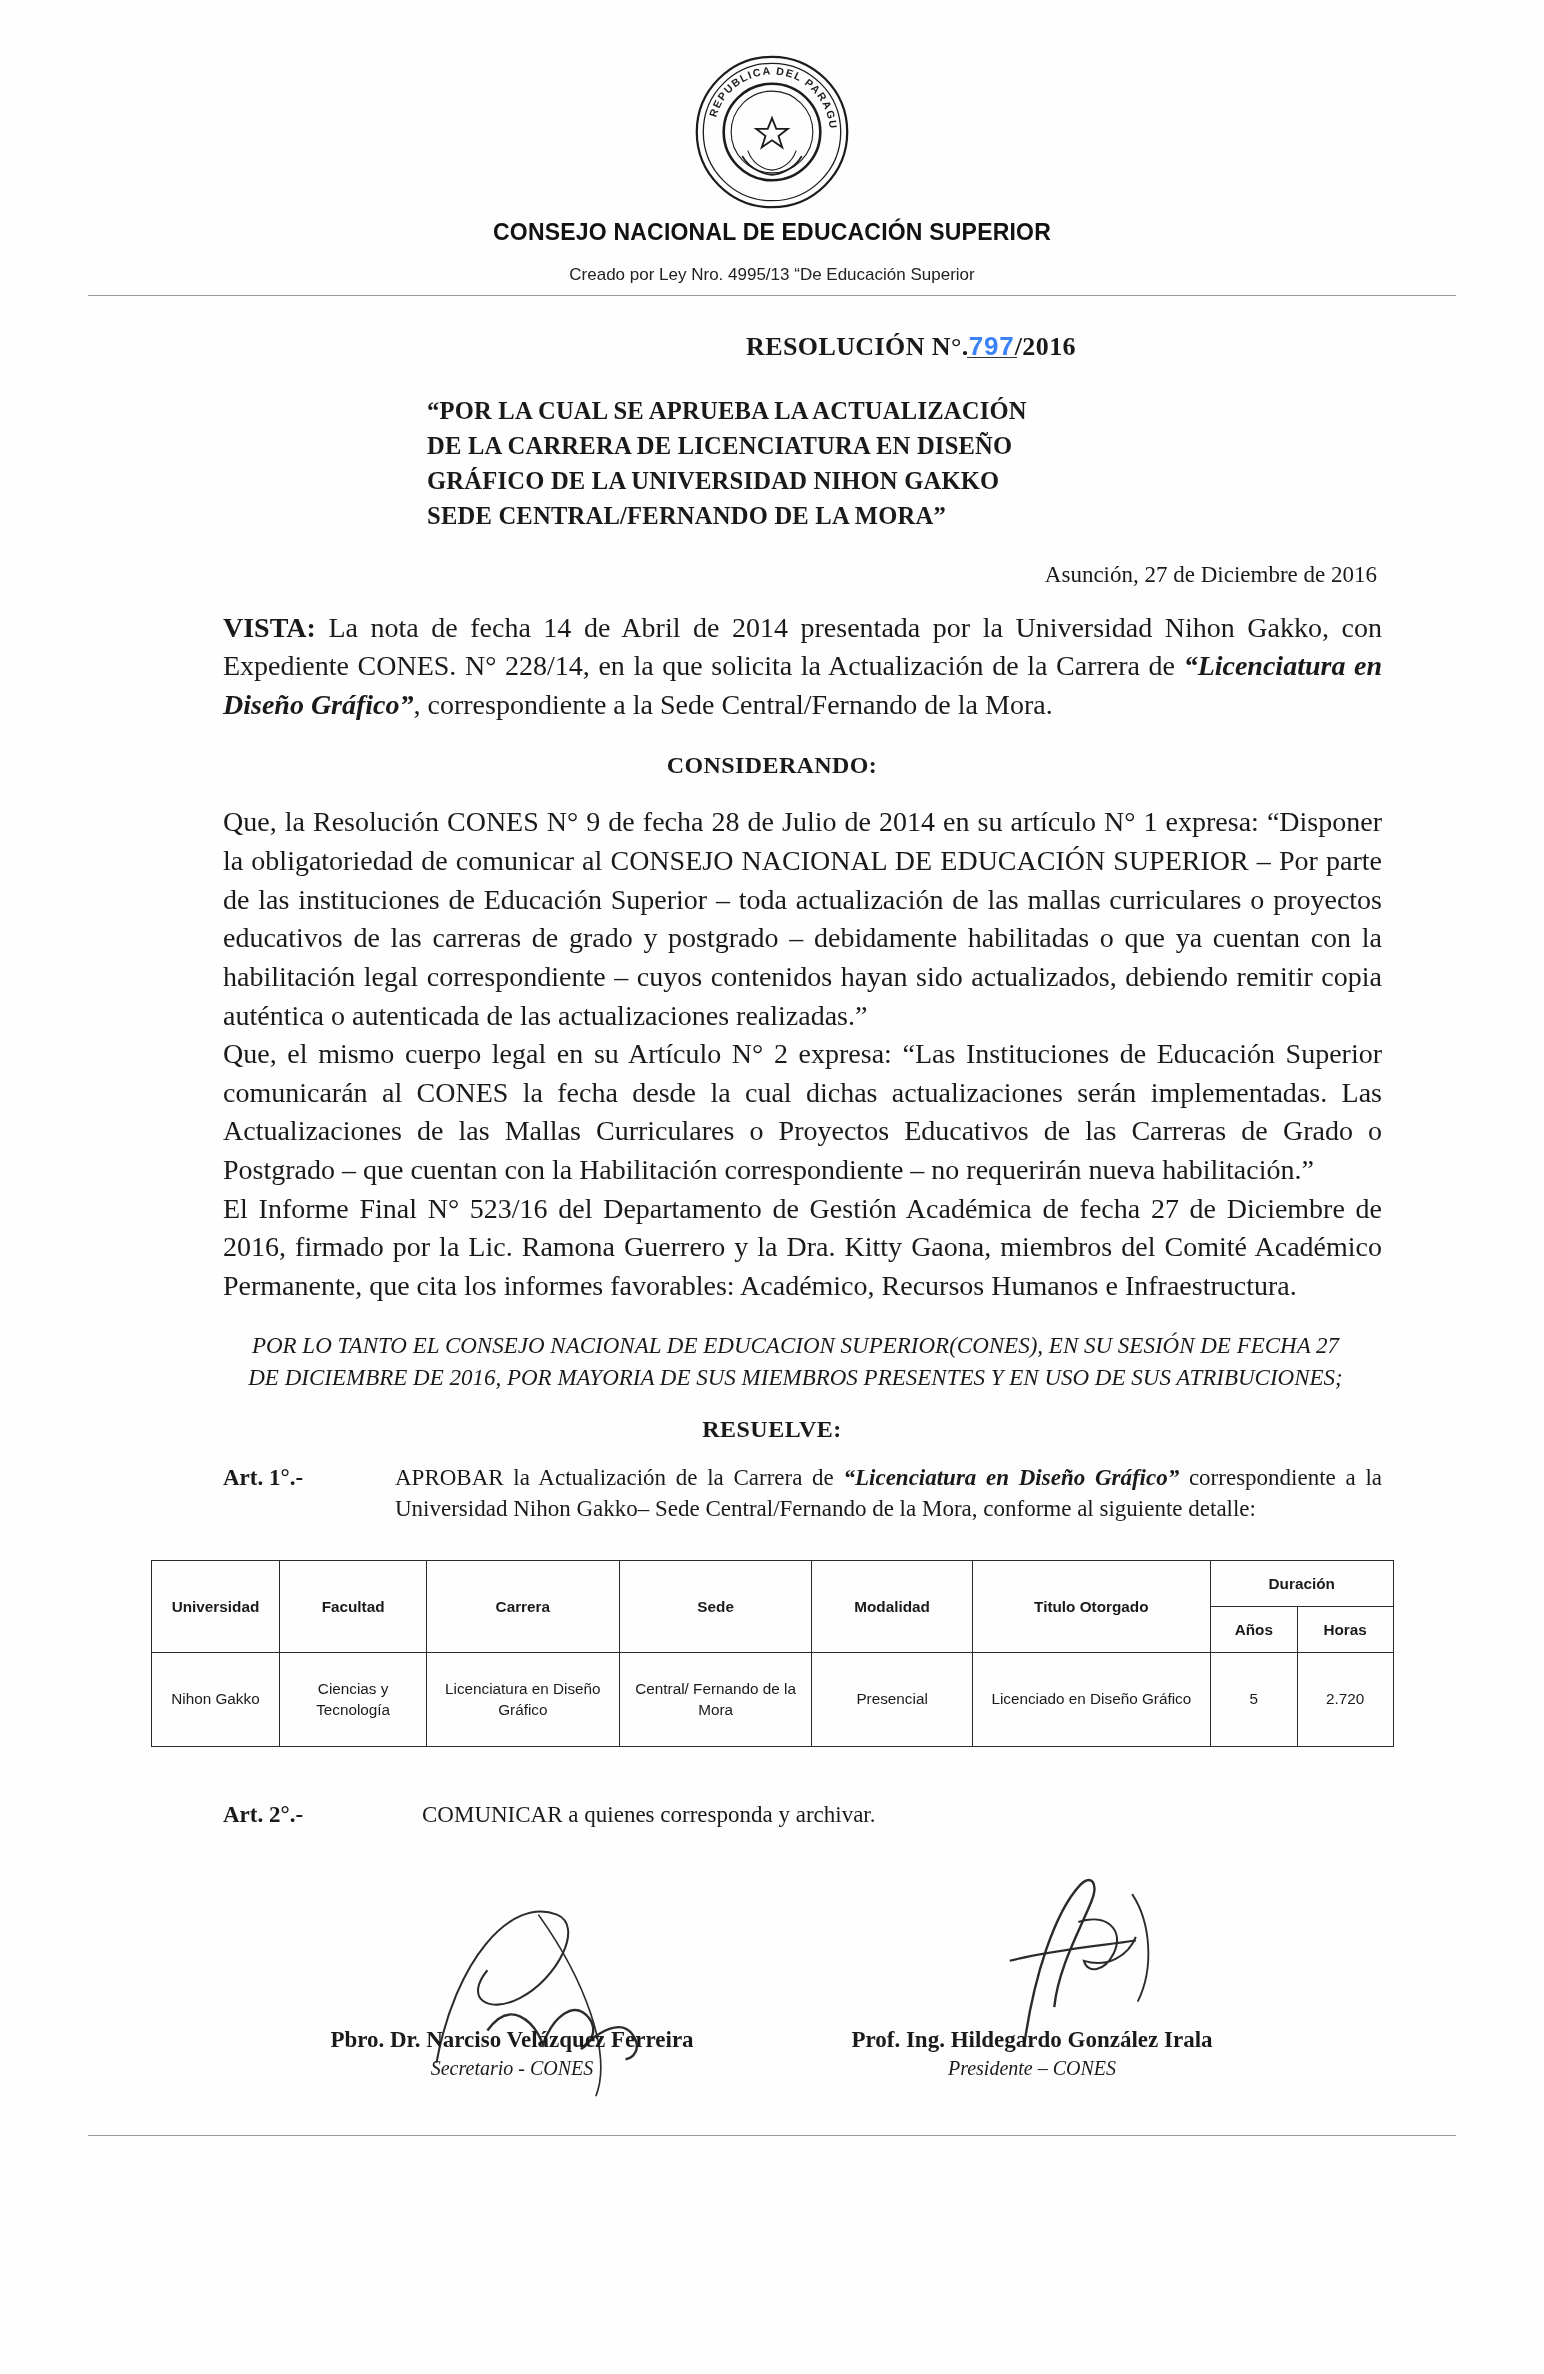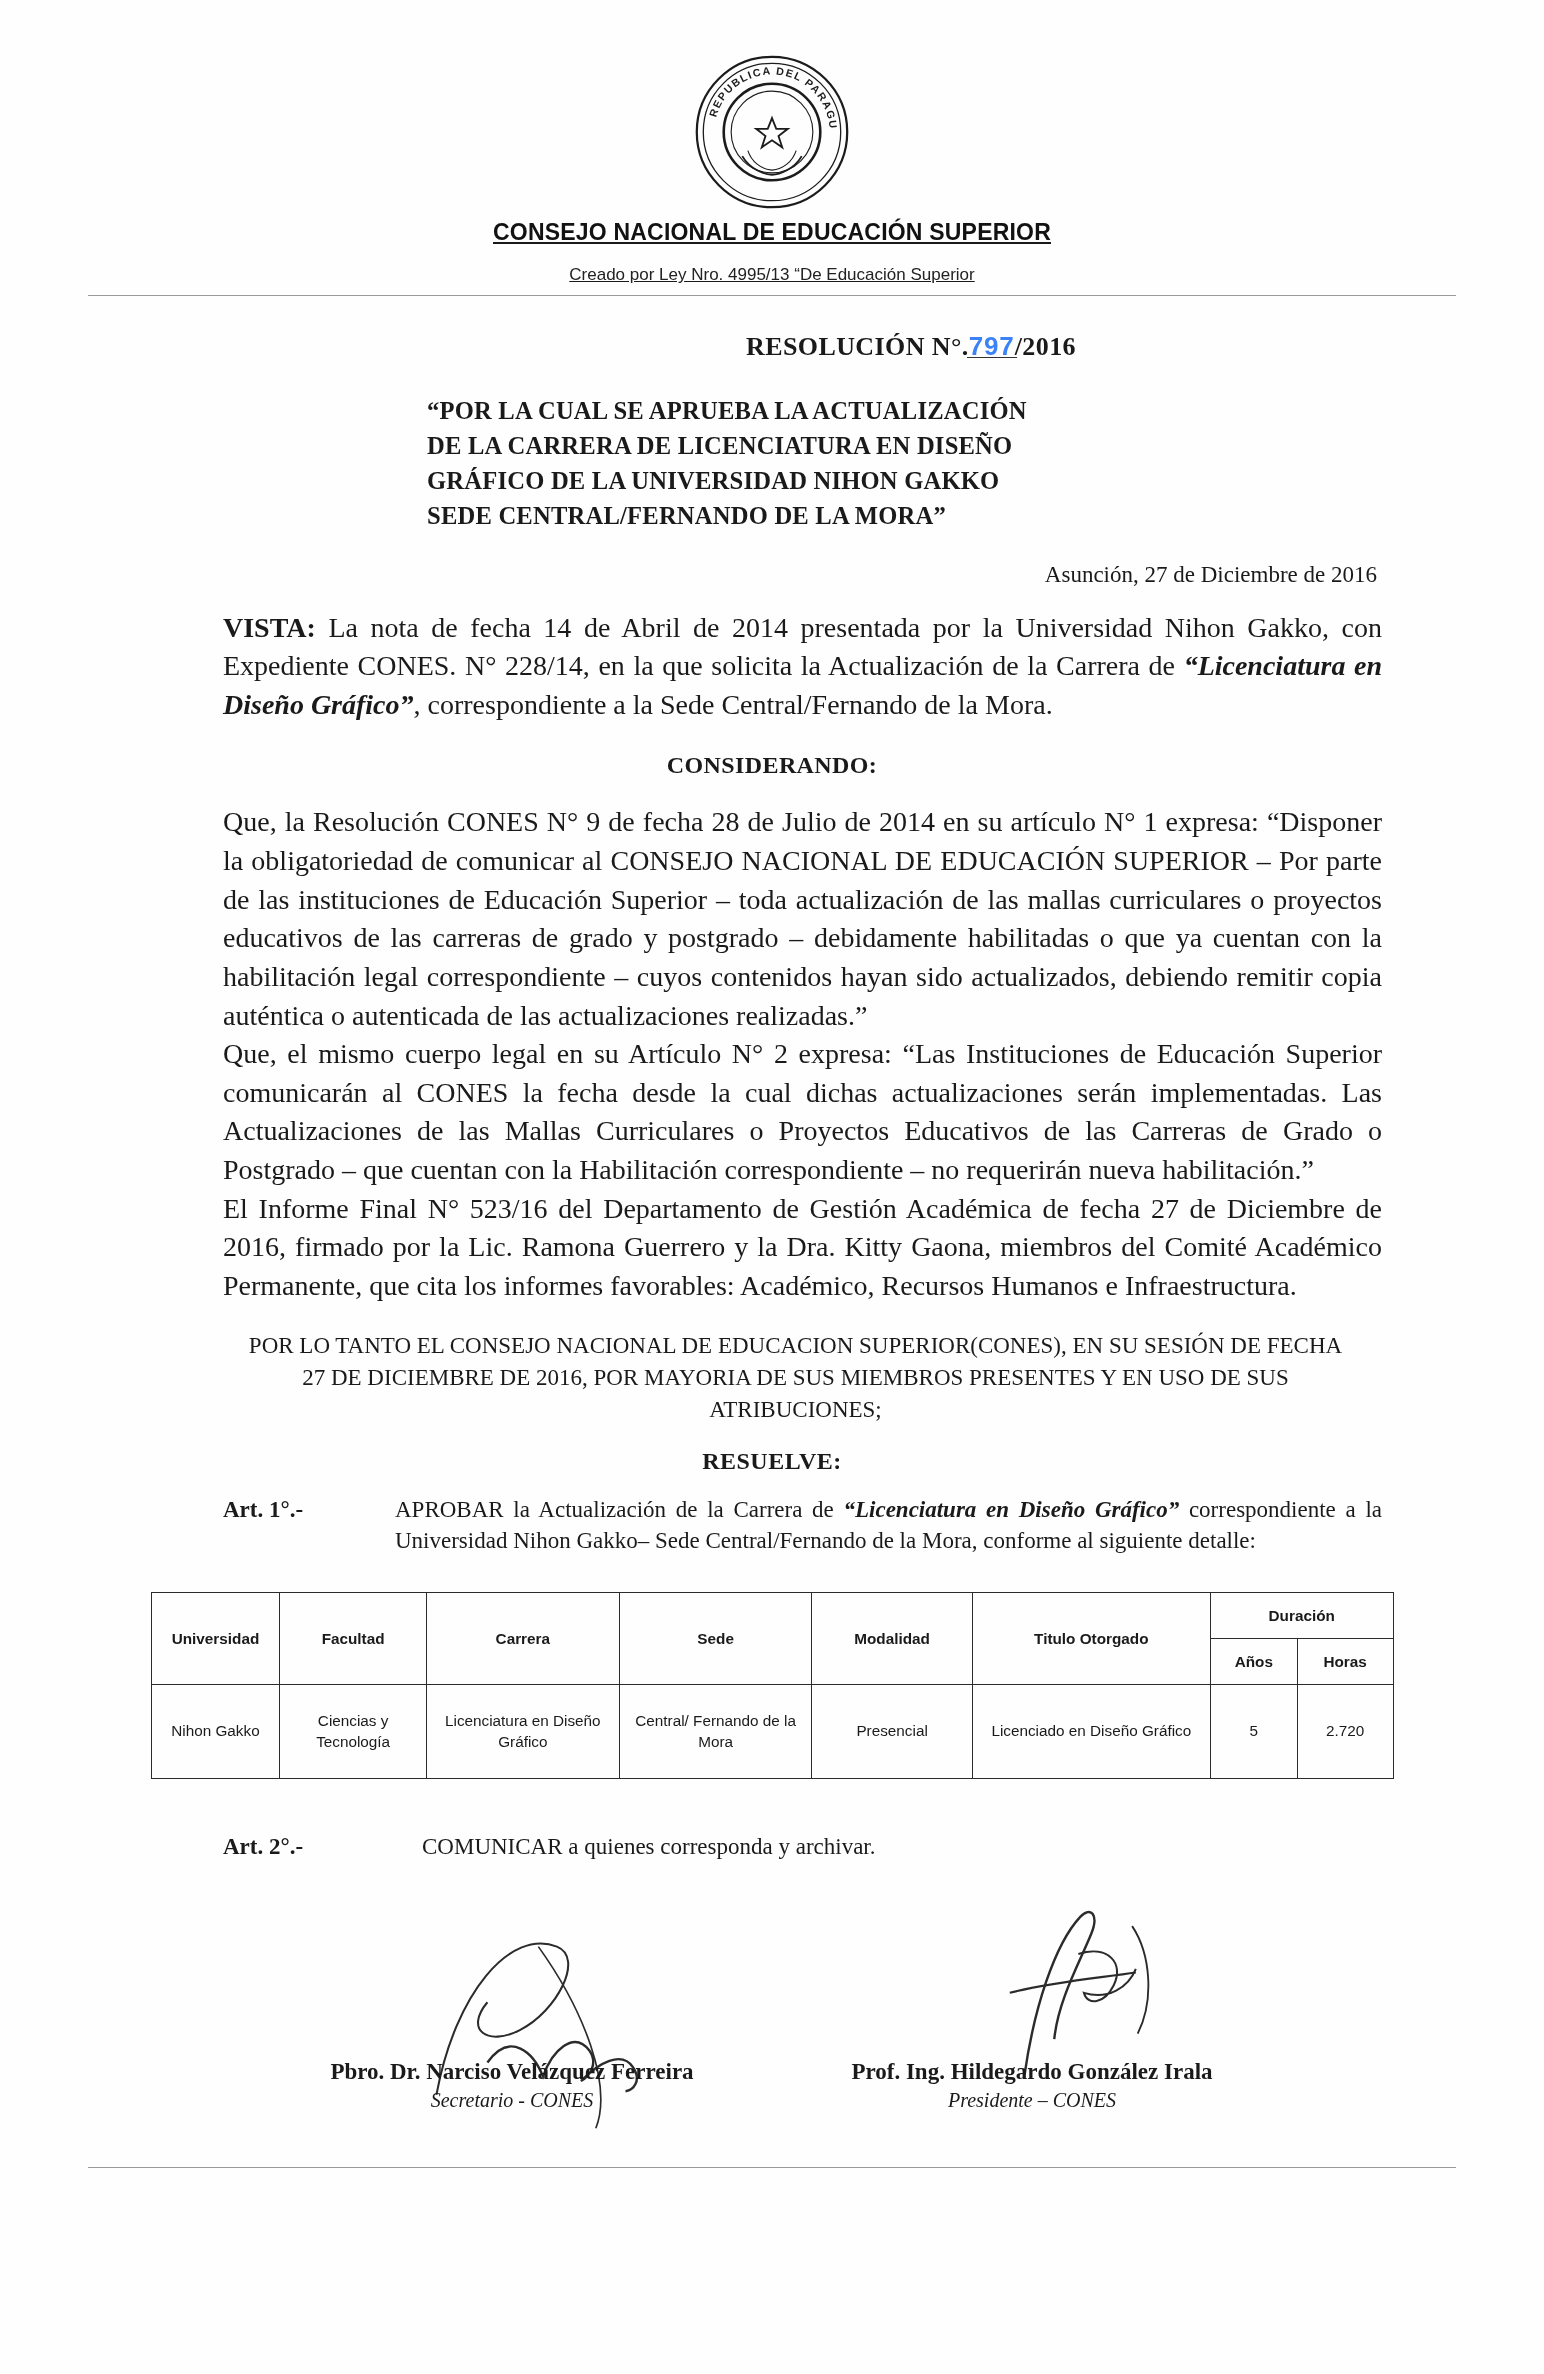--- a/index.html
+++ b/index.html
@@ -29,21 +29,20 @@
     padding-top: 54px;
   }
   .seal {
     width: 156px;
     height: 156px;
     position: relative;
   }
   .header-text {
     text-align: center;
     margin-top: 9.3px;
-    text-decoration: underline;
   }
   .org-name {
     font-family: "Liberation Sans", sans-serif;
     font-weight: bold;
     font-size: 23px;
     letter-spacing: 0.2px;
     color: #121212;
   }
   .org-law {
     font-family: "Liberation Sans", sans-serif;
@@ -120,20 +119,21 @@
   .bi { font-weight: bold; font-style: italic; }
   .centered-head {
     text-align: center;
     font-weight: bold;
     font-size: 24px;
     margin: 28px 0 24px 0;
     letter-spacing: 0.4px;
   }
   .por-lo-tanto {
     margin: 24px 190px 0 237px;
+    font-style: italic;
     font-size: 23px;
     line-height: 1.4;
     text-align: center;
   }
   .resuelve {
     text-align: center;
     font-weight: bold;
     font-size: 24px;
     margin: 22px 0 18.6px 0;
     letter-spacing: 0.5px;

